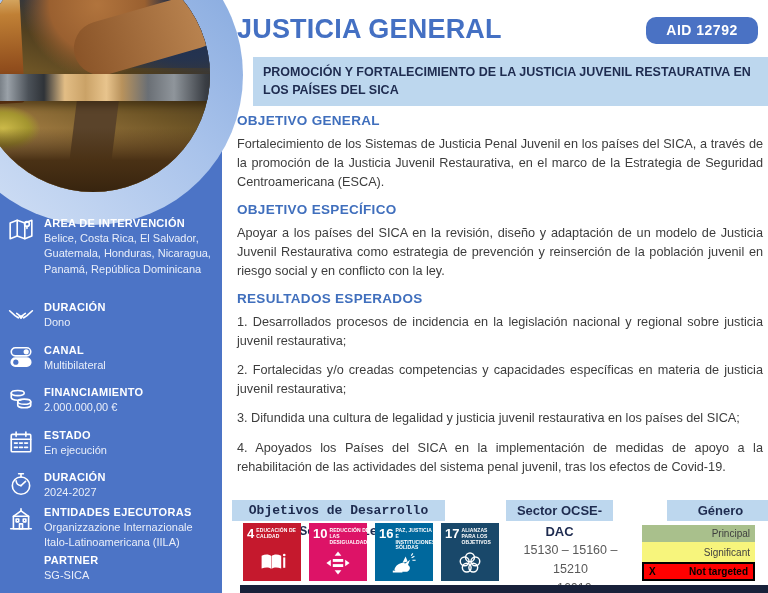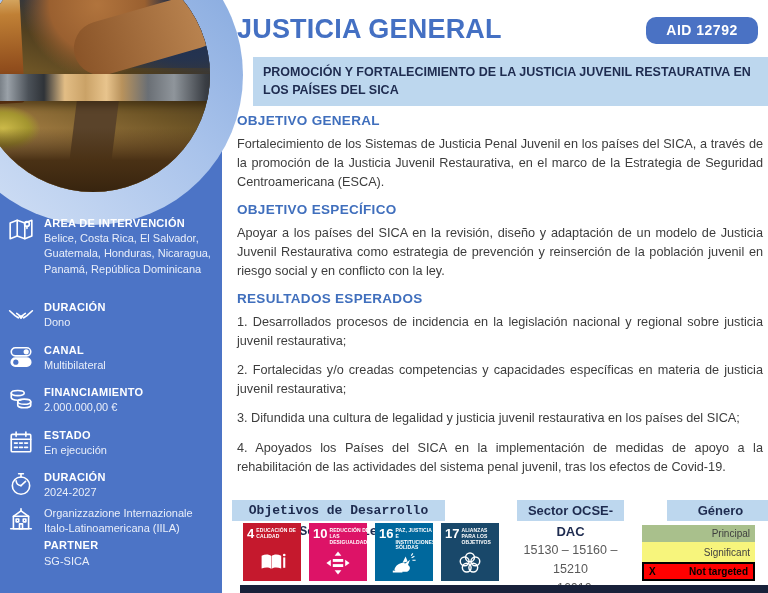--- a/index.html
+++ b/index.html
@@ -48,21 +48,21 @@
   .subtitle-banner { position:absolute; left:16px; top:57px; width:526px; background:#BDD7EE; color:#1E2B4F;
     font-size:12.5px; font-weight:bold; line-height:1.4; padding:7px 10px; }
   .body-sections { position:absolute; left:0; top:104px; width:526px; }
   .sec-heading { color:#406FBD; font-size:13.5px; font-weight:bold; letter-spacing:.3px; margin:9px 0 7px; }
   .body-sections p { font-size:12.7px; color:#3d3d3d; line-height:1.5; text-align:justify; margin-bottom:10px; }
 
   
   .mini-header { position:absolute; top:500px; height:21px; background:#BDD7EE; color:#1E2B4F;
     font-size:13px; font-weight:bold; text-align:center; line-height:21px; }
   .ods-header { left:232px; width:213px;font-family:Liberation Mono, monospace; }
-  .sector-header { left:517px; width:107px; }
+  .sector-header { left:506px; width:107px; }
   .genero-header { left:648px; width:107px;margin-left:19px; }
 
   .sdg-row { position:absolute; left:243px; top:523px; display:flex; gap:8px; }
   .sdg-tile { width:58px; height:58px; padding:4px 3px 2px 4px; color:#fff; position:relative; }
   .sdg-head { display:flex; align-items:flex-start; }
   .sdg-num { font-size:13px; font-weight:bold; line-height:1; margin-right:2px; }
   .sdg-title { font-size:5px; font-weight:bold; line-height:1.15; letter-spacing:.1px; text-transform:uppercase; padding-top:1px; }
   .sdg-glyph { position:absolute; left:0; right:0; bottom:2px; display:flex; justify-content:center; }
   .sdg-glyph svg { width:34px; height:32px; }
 
@@ -193,20 +193,21 @@
             <path d="M2.5 21h19"></path>
             <rect x="5" y="9.5" width="14" height="11.5"></rect>
             <path d="M5 9.5 L12 4.5 L19 9.5"></path>
             <path d="M12 2.5v2"></path>
             <rect x="7.5" y="12" width="2.4" height="2.6"></rect>
             <rect x="14.1" y="12" width="2.4" height="2.6"></rect>
             <rect x="10.6" y="16.5" width="2.8" height="4.5"></rect>
           </svg>
       </span>
       <span class="side-tx">
+        <div class="side-label">ENTIDADES EJECUTORAS</div>
         <div class="side-value">Organizzazione Internazionale Italo-Latinoamericana (IILA)</div>
         <div class="side-label" style="margin-top:2px">PARTNER</div>
         <div class="side-value">SG-SICA</div>
       </span>
     </div>
   </div>
 
   <div class="content">
     <div class="doc-title">JUSTICIA GENERAL</div>
     <div class="aid-badge">AID 12792</div>

